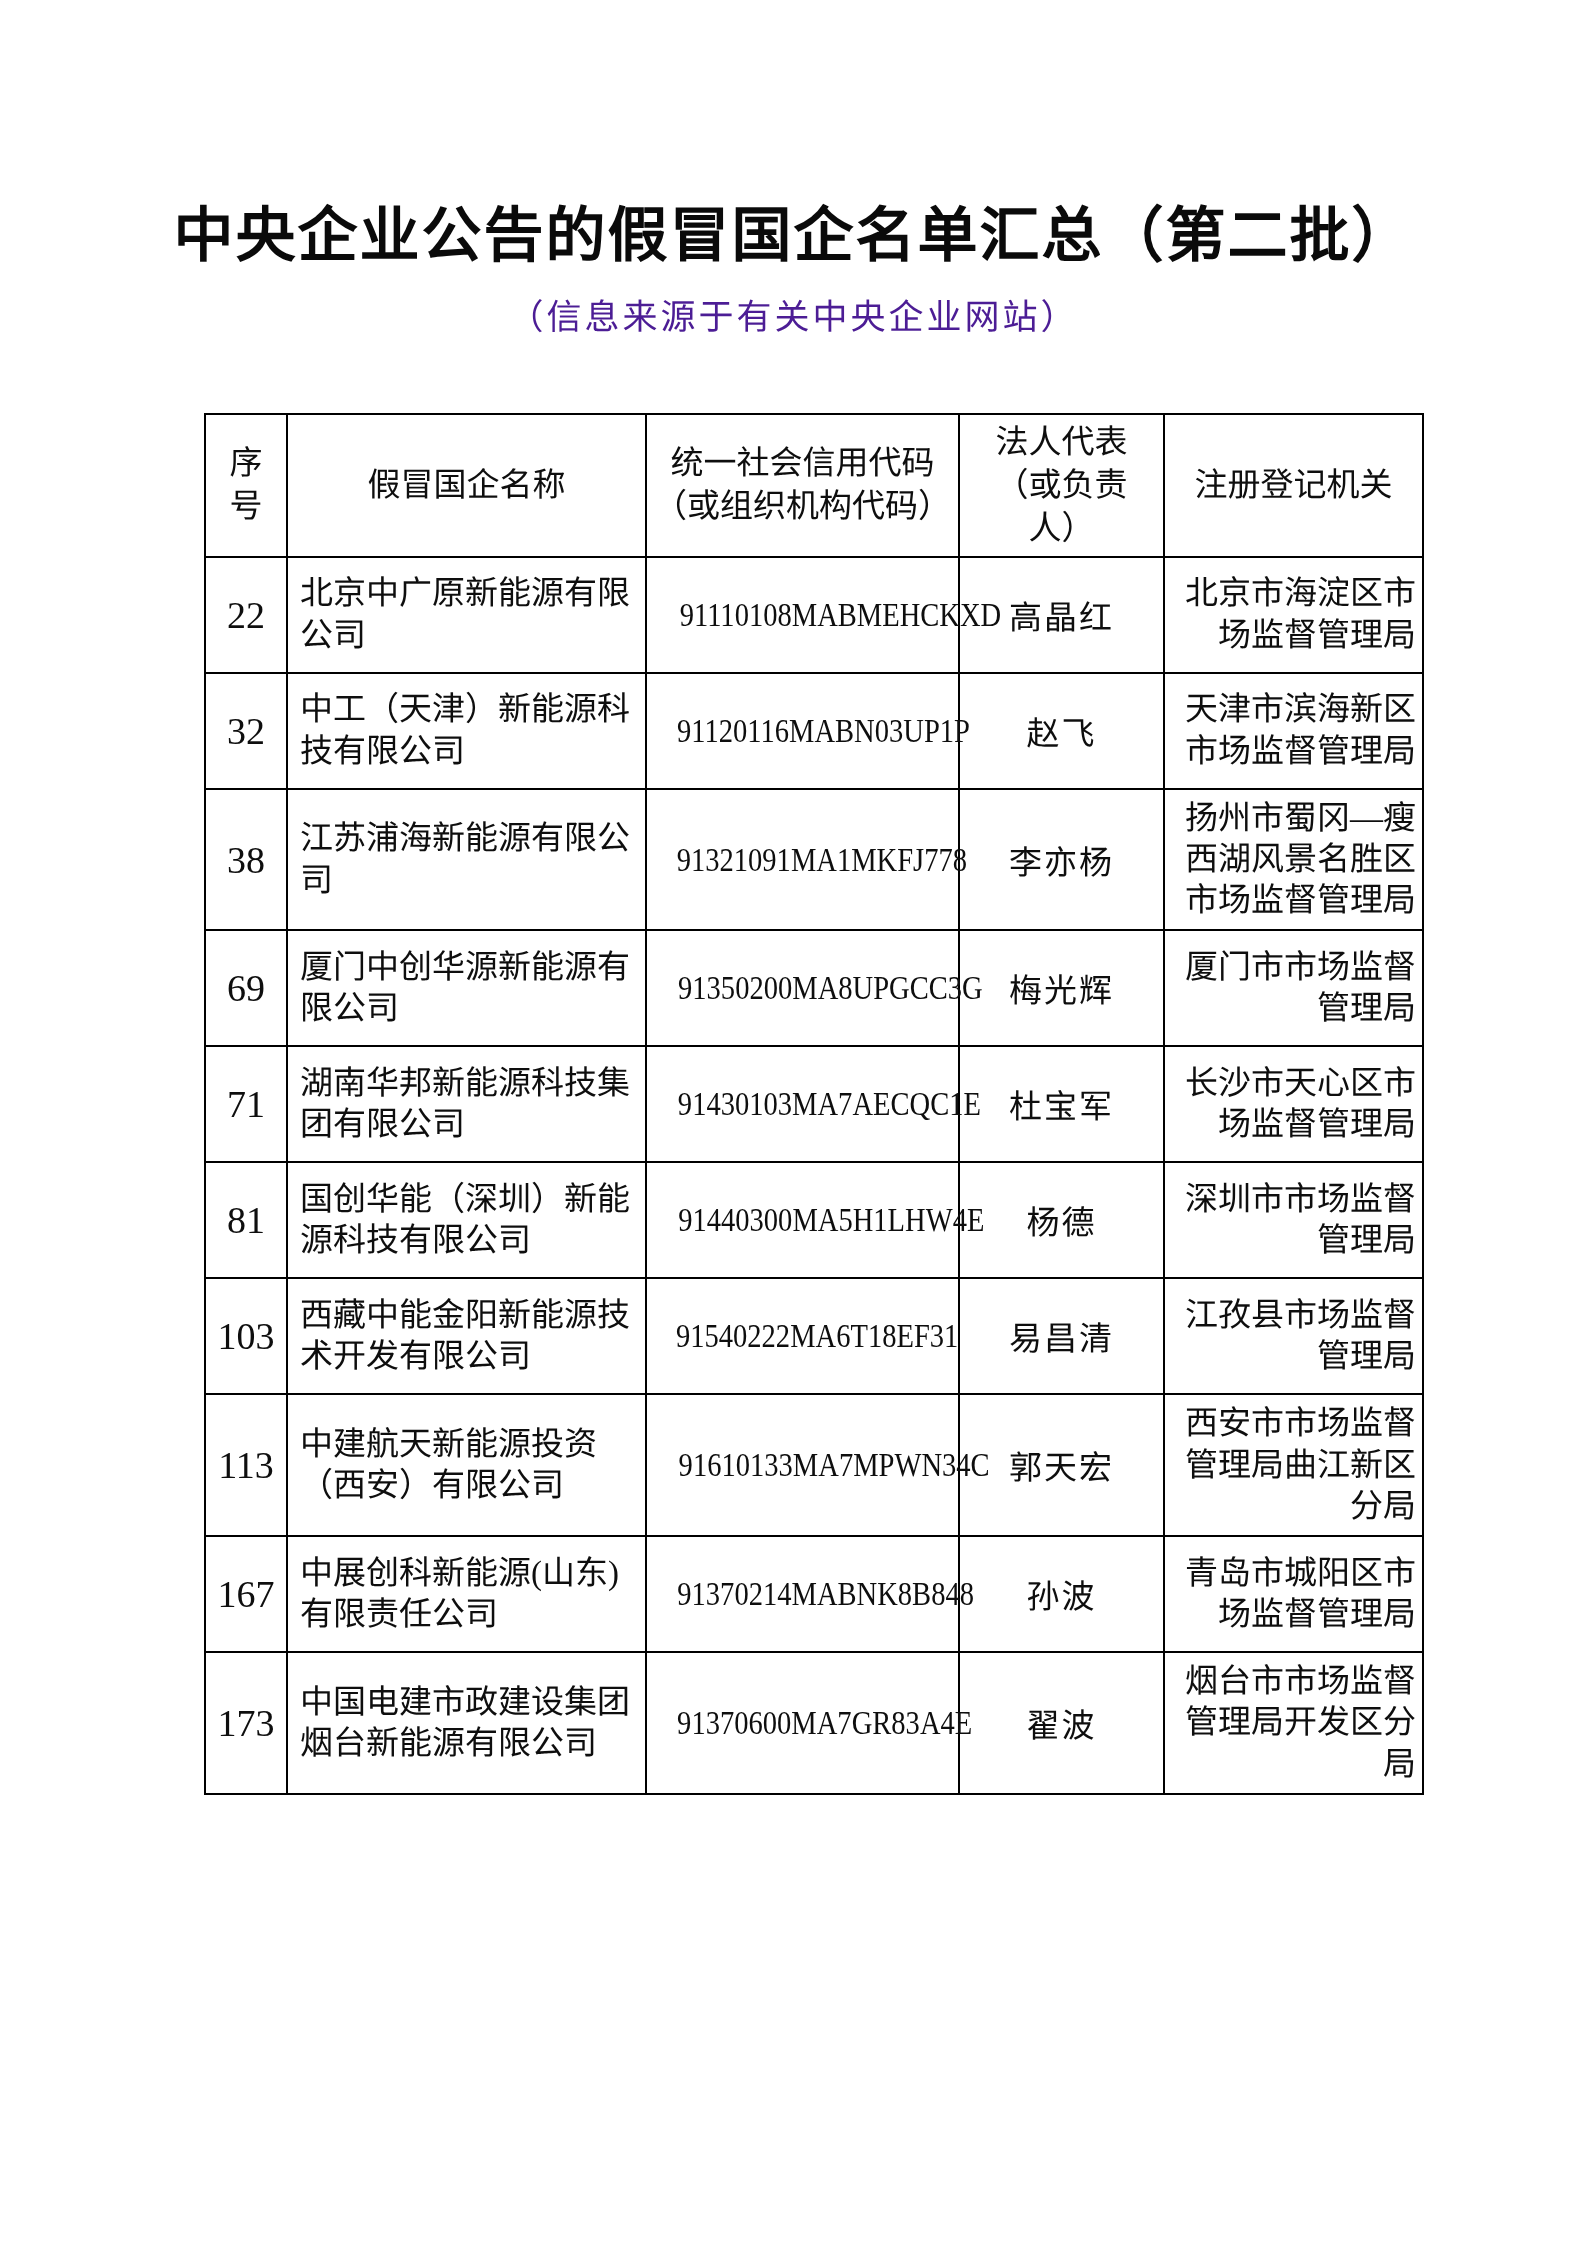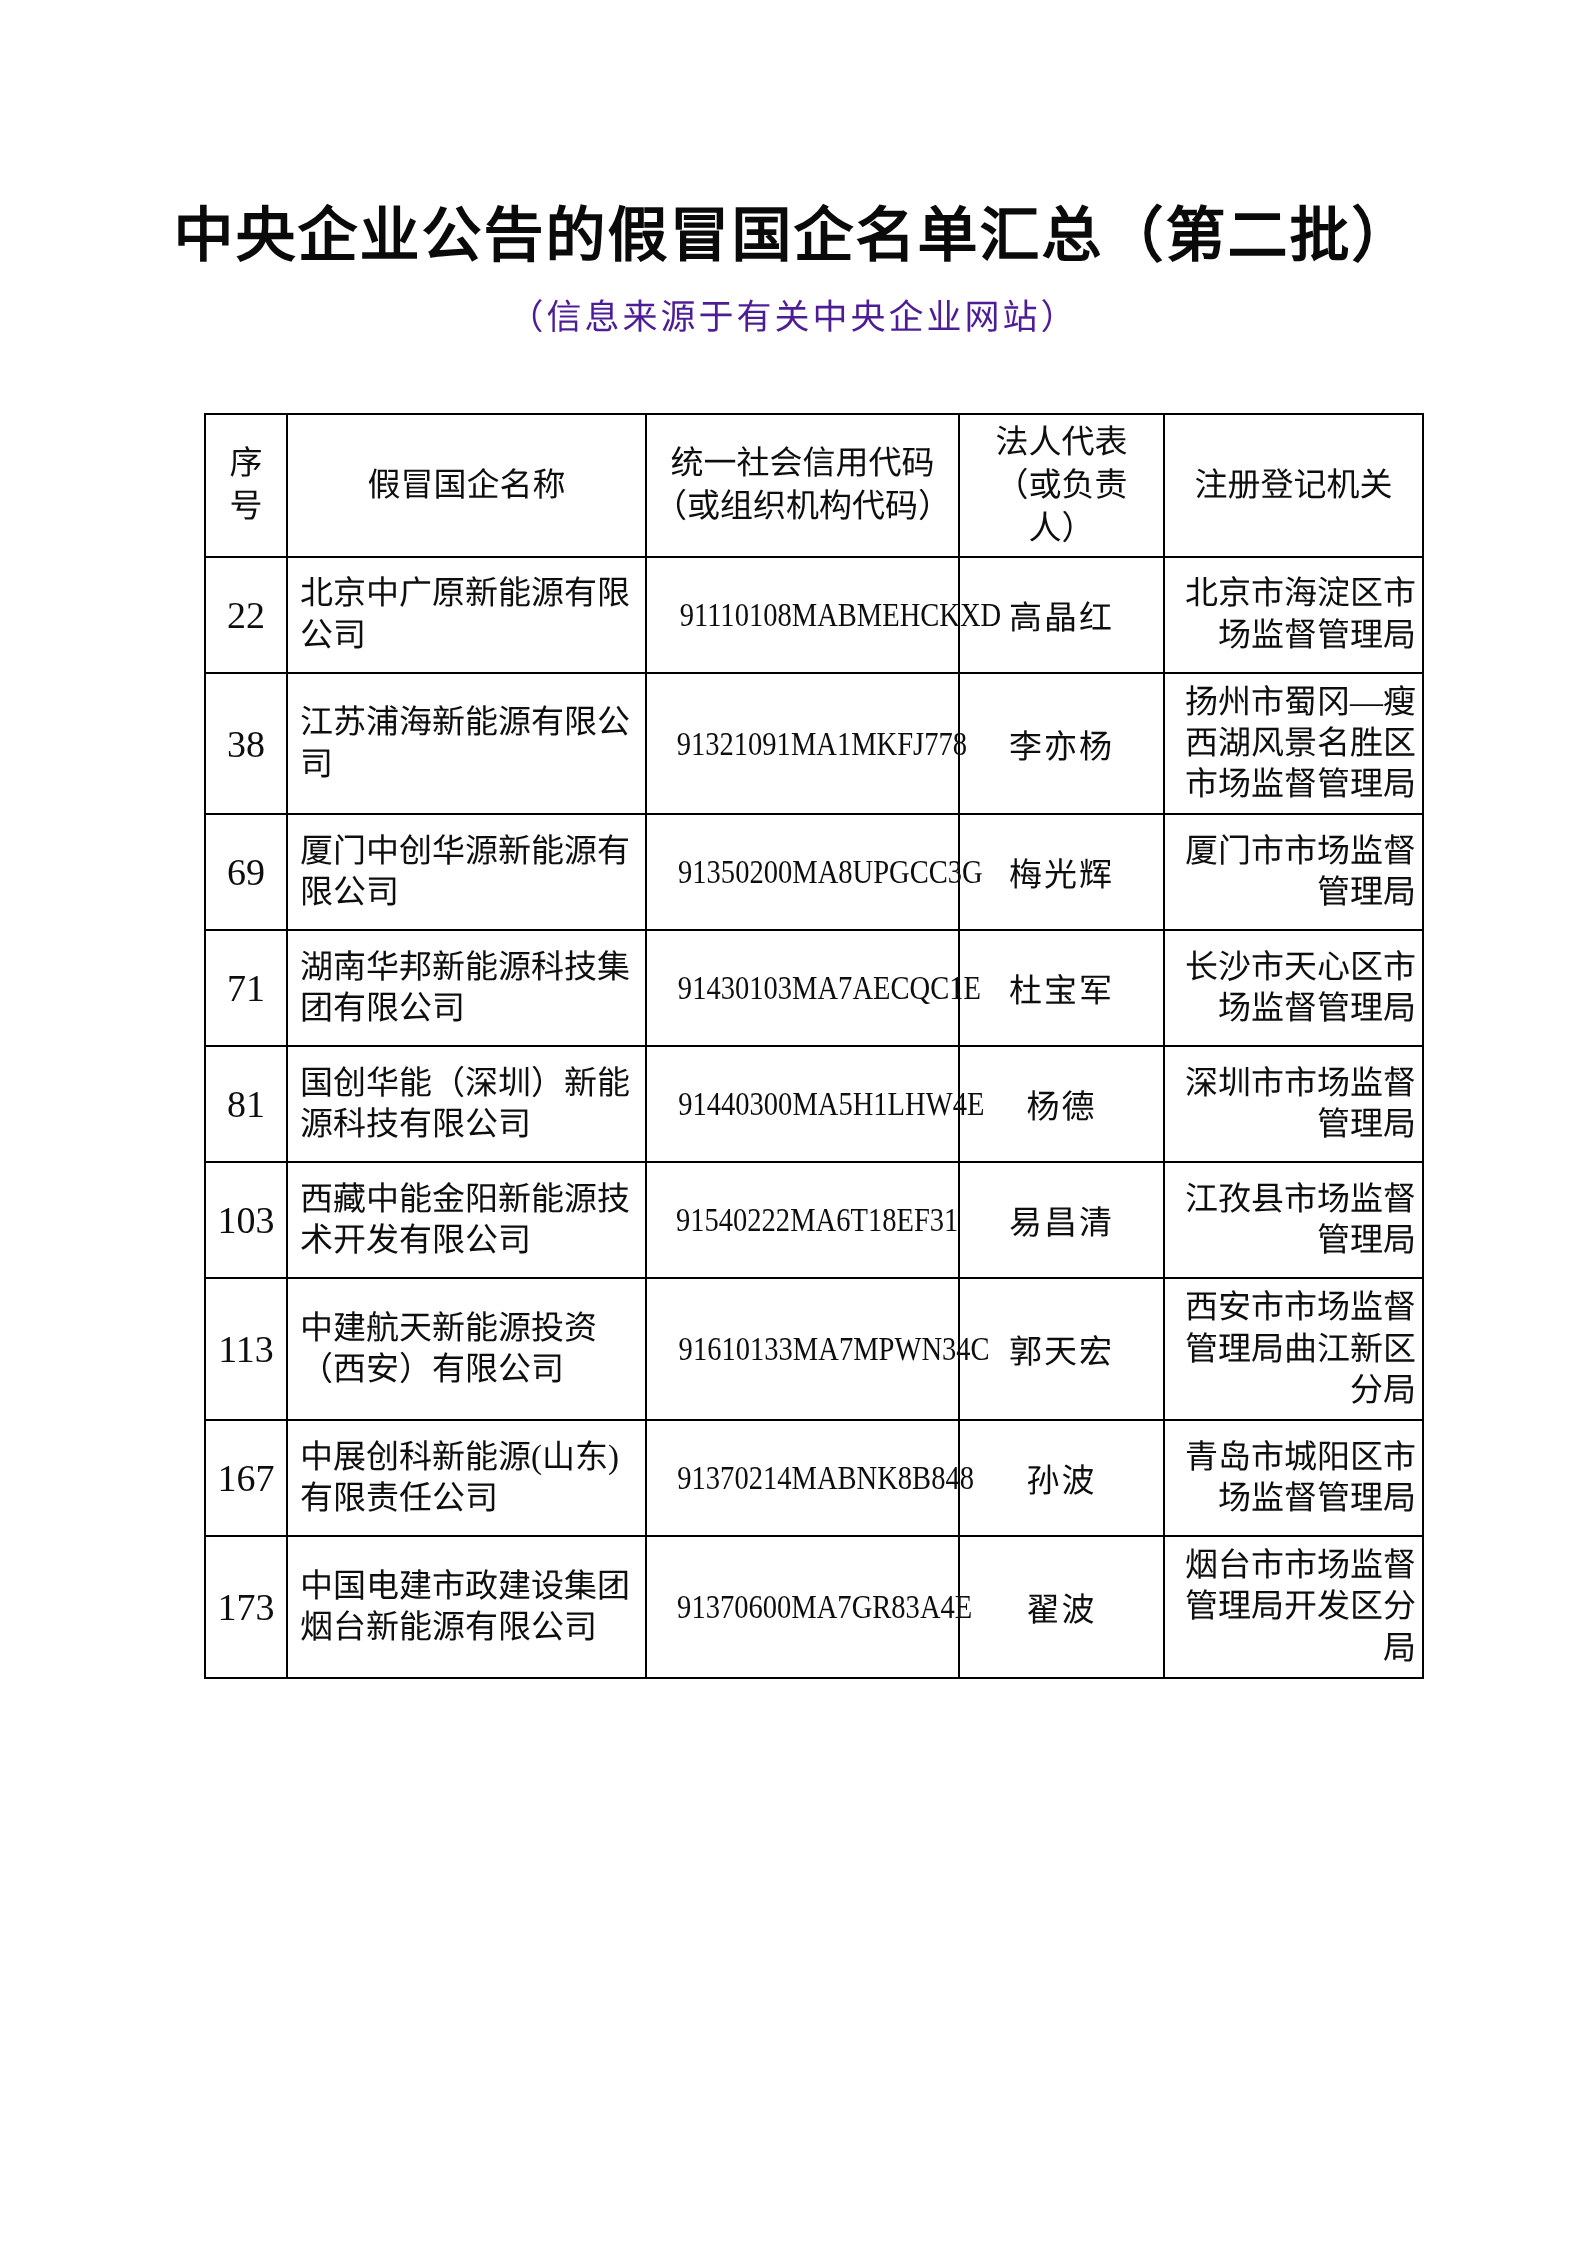--- a/index.html
+++ b/index.html
@@ -131,20 +131,27 @@
       </tr>
     </thead>
     <tbody>
       <tr class="b-row">
         <td class="c-seq">22</td>
         <td class="c-name">北京中广原新能源有限公司</td>
         <td class="c-code"><span class="code-text">91110108MABMEHCKXD</span></td>
         <td class="c-legal">高晶红</td>
         <td class="c-auth">北京市海淀区市场监督管理局</td>
       </tr>
+      <tr class="b-row">
+        <td class="c-seq">32</td>
+        <td class="c-name">中工（天津）新能源科技有限公司</td>
+        <td class="c-code"><span class="code-text">91120116MABN03UP1P</span></td>
+        <td class="c-legal">赵飞</td>
+        <td class="c-auth">天津市滨海新区市场监督管理局</td>
+      </tr>
       <tr class="b-row tall">
         <td class="c-seq">38</td>
         <td class="c-name">江苏浦海新能源有限公司</td>
         <td class="c-code"><span class="code-text">91321091MA1MKFJ778</span></td>
         <td class="c-legal">李亦杨</td>
         <td class="c-auth">扬州市蜀冈—瘦西湖风景名胜区市场监督管理局</td>
       </tr>
       <tr class="b-row">
         <td class="c-seq">69</td>
         <td class="c-name">厦门中创华源新能源有限公司</td>

